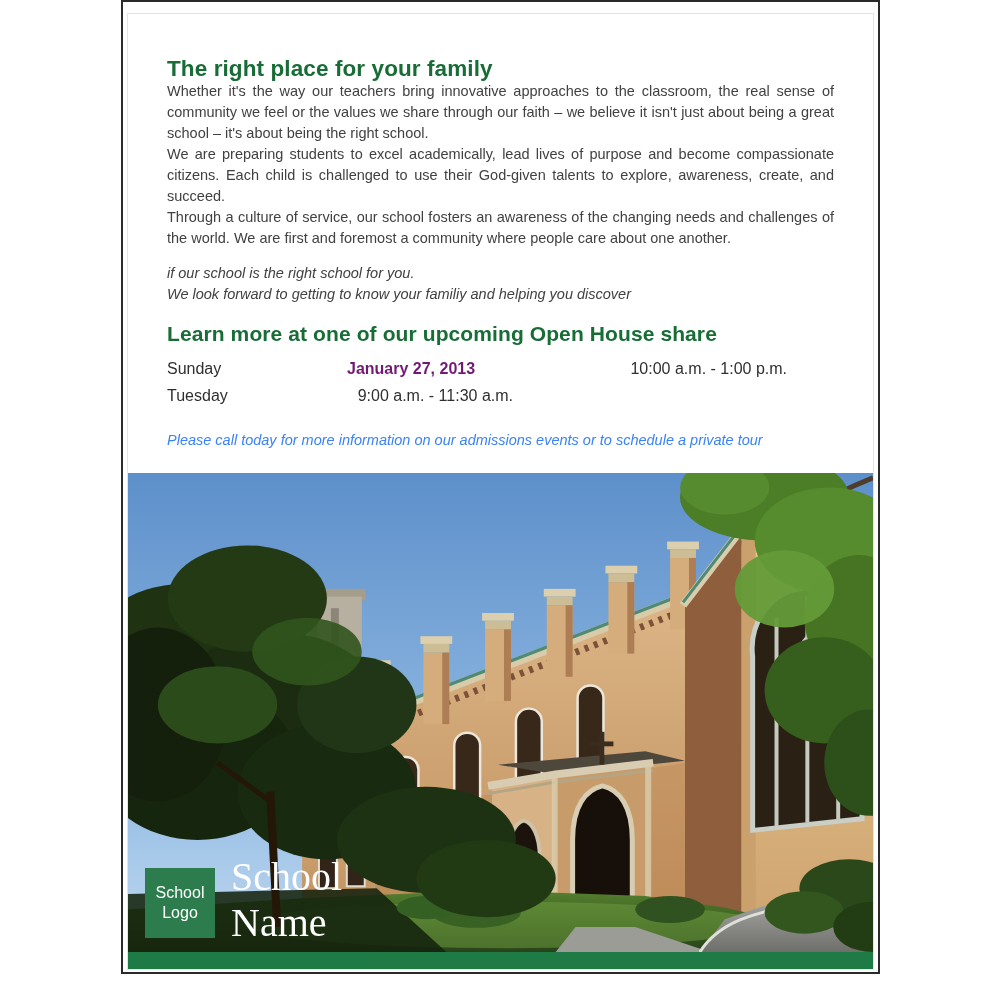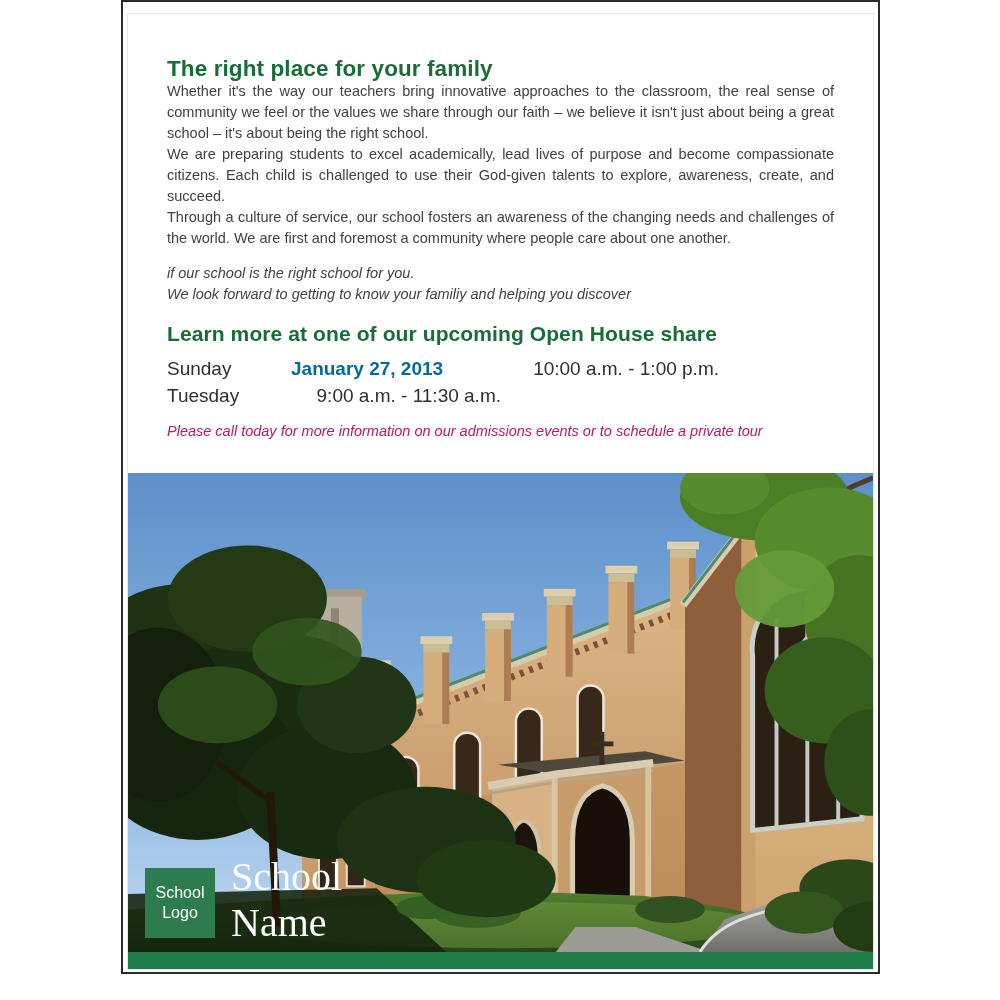--- a/index.html
+++ b/index.html
@@ -13,25 +13,25 @@
         border:1px solid #e4e4e4;background:#ffffff;display:flex;flex-direction:column;}
   .text-area{height:459px;box-sizing:border-box;padding:0 39px;overflow:hidden;}
   h1.headline{margin:43px 0 0 0;font-size:22.5px;line-height:24px;font-weight:bold;
         color:var(--c-heading_green,#186c36);letter-spacing:.1px;}
   p.body{margin:0;font-size:14.5px;line-height:21px;color:#414141;text-align:justify;}
   .mt1{margin-top:17px;} .mt2{margin-top:13px;} .mt3{margin-top:14px;}
   .closing{margin-top:14px;font-size:14.5px;line-height:21px;color:#414141;font-style:italic;}
   h2.events-headline{margin:17px 0 0 0;font-size:21px;line-height:24px;font-weight:bold;
         color:var(--c-heading_green,#186c36);letter-spacing:.1px;}
   .events{margin-top:9px;}
-  .event-row{display:flex;font-size:19px;line-height:27px;}
+  .event-row{display:flex;font-size:16px;line-height:27px;gap:12px;}
   .event-day{width:124px;color:#2f2f2f;}
-  .event-date{width:218px;font-weight:bold;color:#0369a1;}
+  .event-date{width:218px;font-weight:bold;color:#701a75;margin-left:44px;}
   .event-time{width:210px;text-align:right;color:#2f2f2f;}
-  .call-note{margin-top:12px;font-size:14.5px;line-height:20px;color:#be185d;font-style:italic;}
+  .call-note{margin-top:21px;font-size:14.5px;line-height:20px;color:#3b82f6;font-style:italic;}
   
   .photo{position:relative;flex:1;overflow:hidden;background:#737373;}
   .photo svg{position:absolute;left:0;top:0;width:100%;height:100%;display:block;}
   .logo-badge{position:absolute;left:17px;top:395px;width:70px;height:70px;box-sizing:border-box;
         background:var(--c-logo_badge_green,#2c7c4e);color:#ffffff;text-align:center;
         font-size:16px;line-height:20px;padding-top:15px;}
   .school-name{position:absolute;left:103px;top:381px;color:#ffffff;
         font-family:"Liberation Serif", serif;font-size:40px;line-height:46px;}
   .footer-bar{height:17px;background:var(--c-footer_bar_green,#1e7b45);}
 </style>

